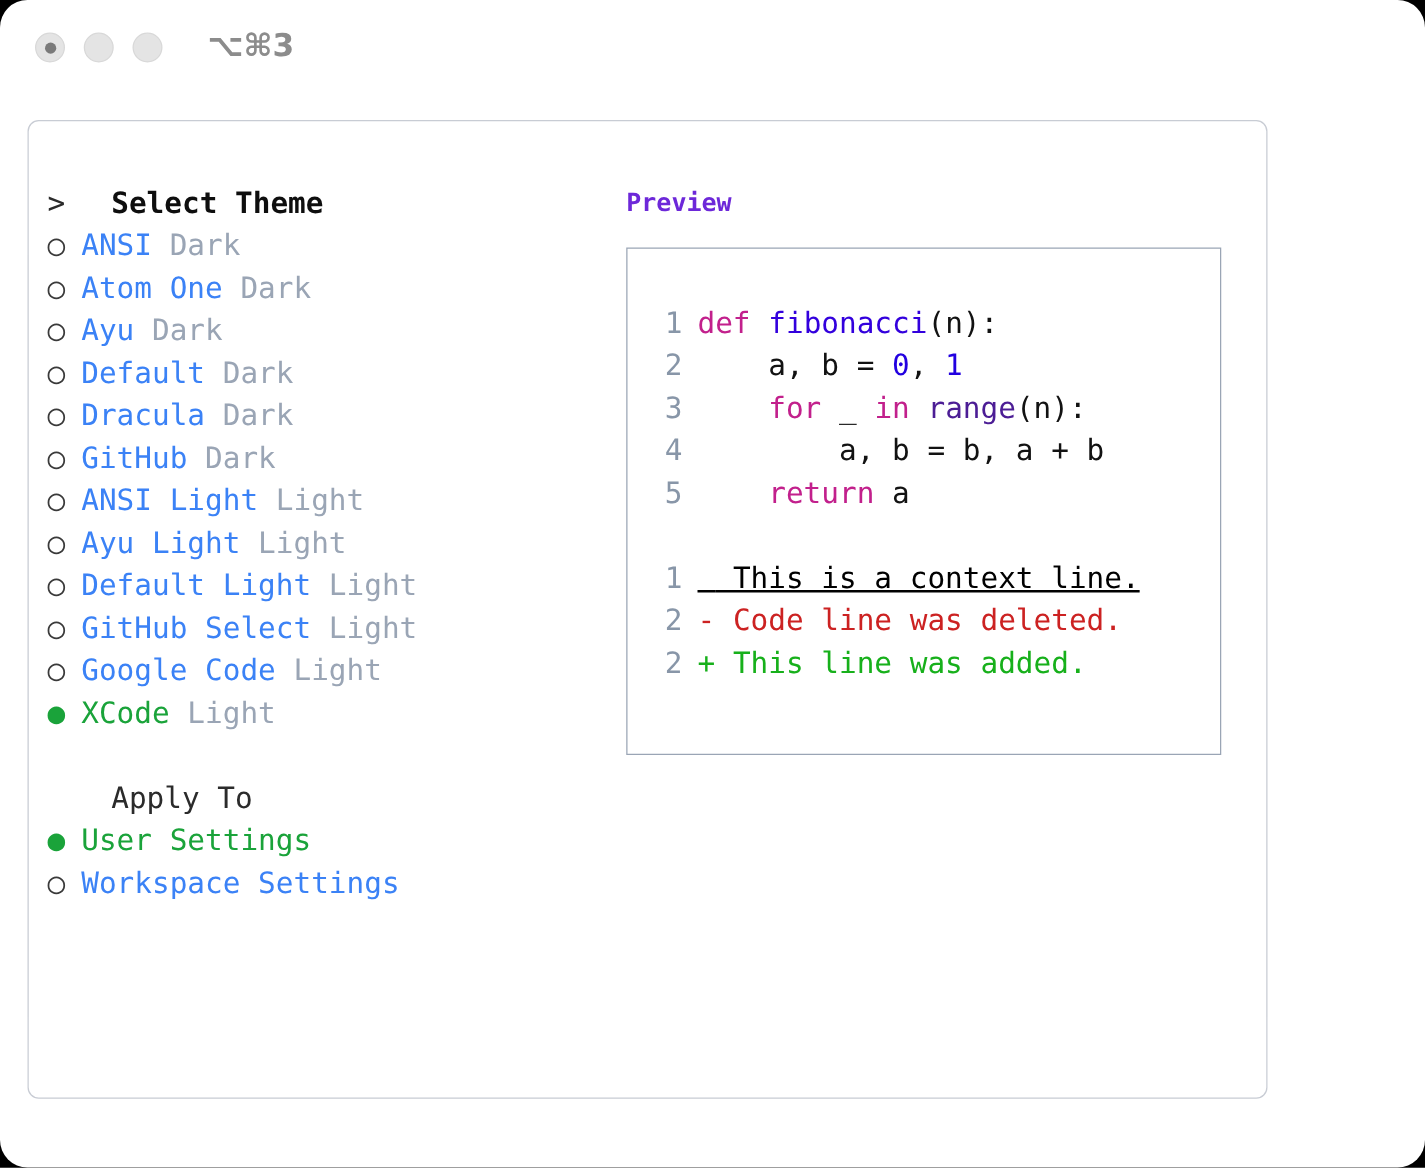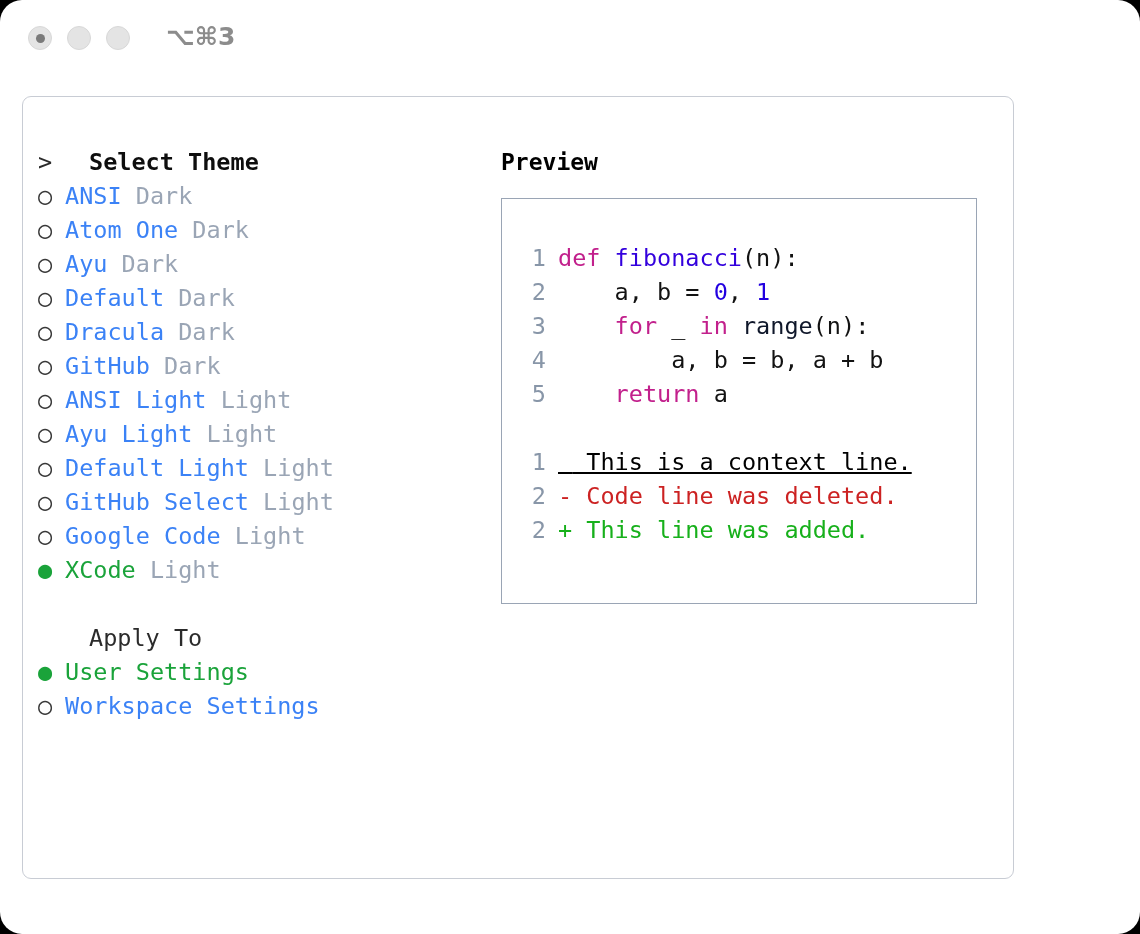--- a/index.html
+++ b/index.html
@@ -144,23 +144,23 @@
   }
 
   
   .right-col {
     position: absolute;
     left: 478px;
     top: 48px;
     width: 500px;
   }
   .preview-title {
-    font-size: 23px;
+    font-size: 20px;
     font-weight: bold;
-    color: #000000;
+    color: #6d28d9;
     line-height: 34px;
   }
   .code-box {
     margin-top: 19px;
     width: 476px;
     height: 406px;
     border: 1.6px solid #9aa5b5;
     background: #ffffff;
     box-sizing: border-box;
     padding: 42px 0 0 16px;
@@ -176,21 +176,21 @@
     width: 28px;
     flex: 0 0 28px;
     color: #8896a8;
     text-align: right;
     padding-right: 12px;
     box-sizing: content-box;
   }
   .kw  { color: #c2208c; }
   .fn  { color: #3300dd; }
   .num { color: #2200e0; }
-  .bi  { color: #0f172a; }
+  .bi  { color: #4c1d95; }
   .pl  { color: #121212; }
   .blank-line { height: 34px; }
   .ctx { color: #000000; text-decoration: underline; }
   .del { color: #cc2222; }
   .add { color: #17b01b; }
 </style>
 </head>
 <body>
 
 <div class="window">

